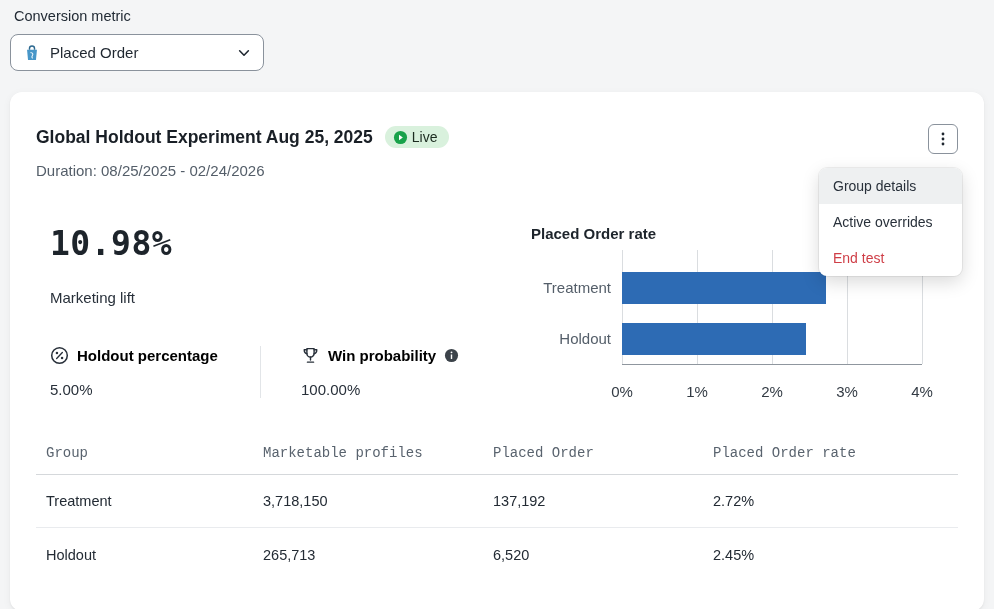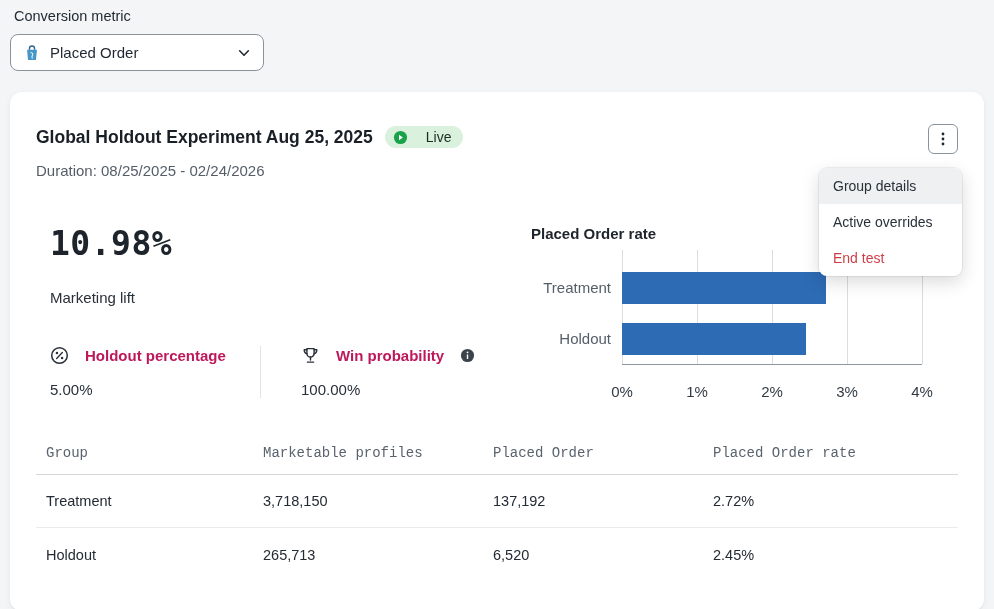--- a/index.html
+++ b/index.html
@@ -25,21 +25,21 @@
   
   .card {
     position:relative; background:#fff; border-radius:12px; margin-top:21px;
     box-shadow:0 1px 2px rgba(0,0,0,.06), 0 2px 8px rgba(0,0,0,.05);
     padding:28px 26px 30px;
   }
   .card-header { display:flex; justify-content:space-between; align-items:center; }
   .title-row { display:flex; align-items:center; gap:12px; }
   .card-title { font-size:17.5px; font-weight:700; color:#191f26; }
   .badge-live {
-    display:inline-flex; align-items:center; gap:18px;
+    display:inline-flex; align-items:center; gap:4px;
     background:#d9f1dd; border-radius:13px; padding:3px 12px 3px 8px;
     font-size:14px; font-weight:500; color:#1c2c20;
   }
   .kebab-btn {
     width:30px; height:30px; margin-top:4px; background:#fff;
     border:1px solid #8a929c; border-radius:6px;
     display:flex; align-items:center; justify-content:center;
   }
   .duration { margin-top:8px; font-size:15px; color:#545e69; }
 
@@ -57,21 +57,21 @@
   .content-row { display:flex; margin-top:46px; }
   .metrics-block { margin-left:14px; width:431px; flex:none; }
   .lift-value {
     font-family:"DejaVu Sans Mono","Liberation Mono",monospace;
     font-size:33px; font-weight:700; color:#1d242b; letter-spacing:.5px; line-height:38px;
   }
   .lift-label { margin-top:26px; font-size:15px; color:#28303a; }
   .stats-row { display:flex; margin-top:40px; }
   .stat-1 { width:210px; flex:none; }
   .stat-2 { padding-left:40px; }
-  .stat-head { display:flex; align-items:center; gap:16px; font-size:15px; font-weight:600; color:#be185d; }
+  .stat-head { display:flex; align-items:center; gap:8px; font-size:15px; font-weight:600; color:#000000; }
   .stat-icon, .info { display:flex; align-items:center; }
   .stat-value { margin-top:16px; font-size:15px; color:#28303a; }
   .stat-divider { width:1px; background:#e2e5e8; align-self:stretch; }
 
   
   .chart-block { margin-left:50px; width:391px; flex:none; }
   .chart-title { font-size:15px; font-weight:700; color:#1d242b; }
   .chart-body { display:flex; margin-top:8px; }
   .chart-labels { width:91px; flex:none; padding-top:22px; display:flex; flex-direction:column; gap:19px; }
   .chart-label { height:32px; line-height:32px; text-align:right; padding-right:11px; font-size:15px; color:#545e69; white-space:nowrap; }

